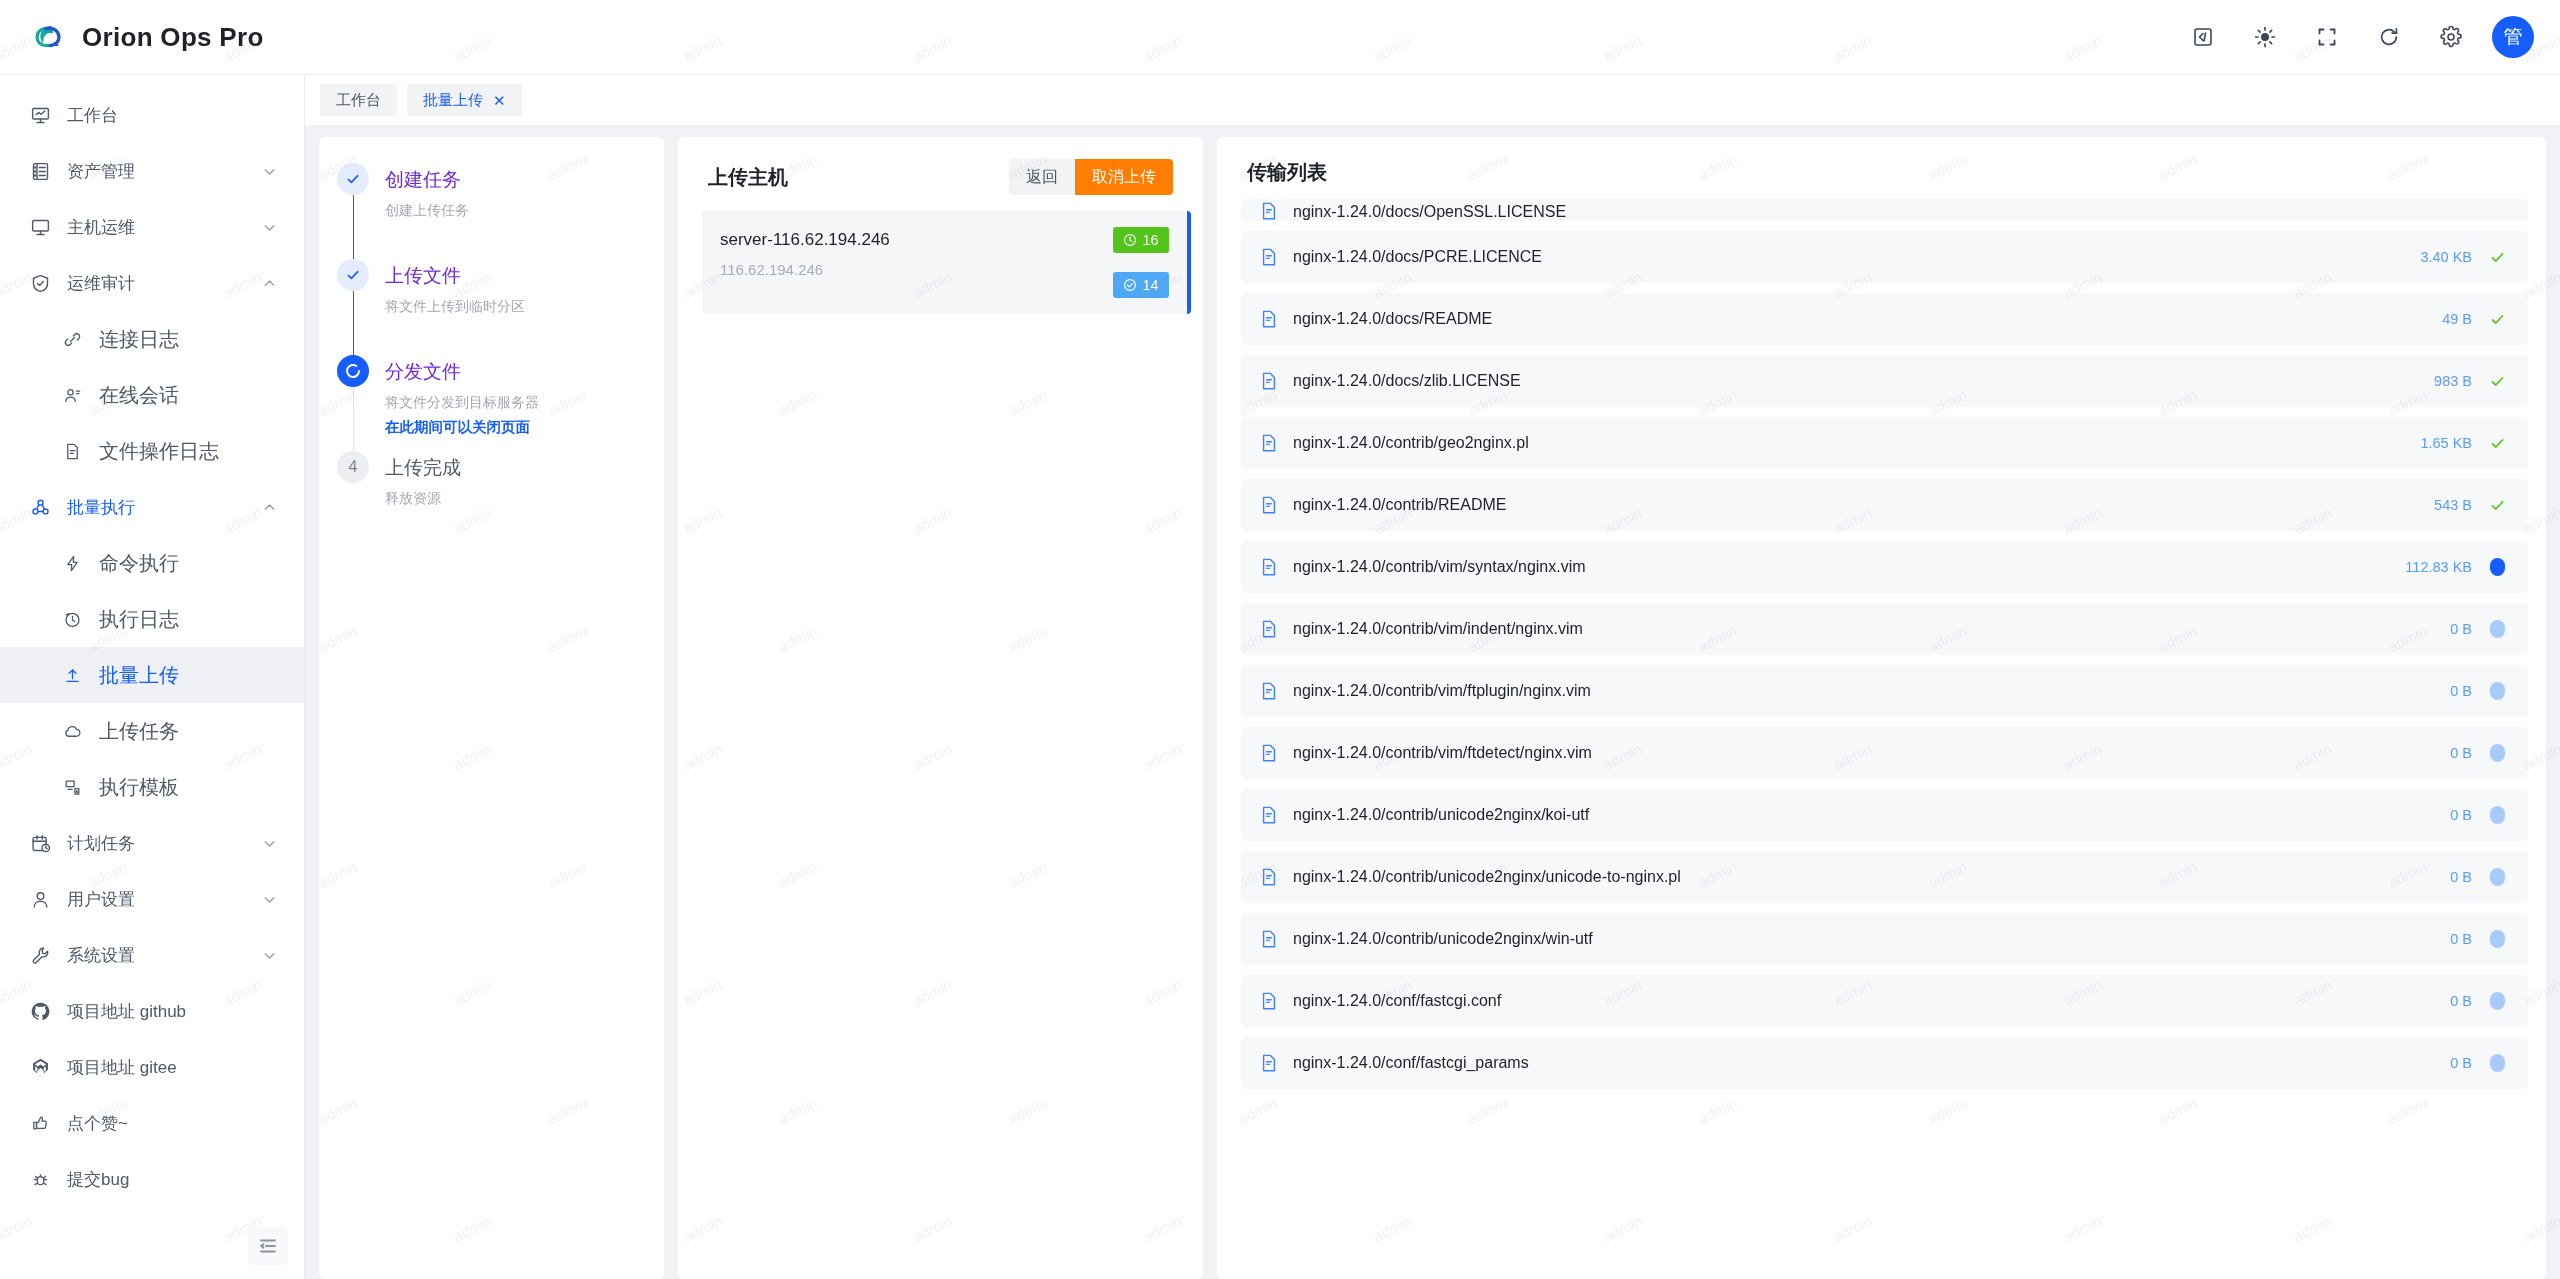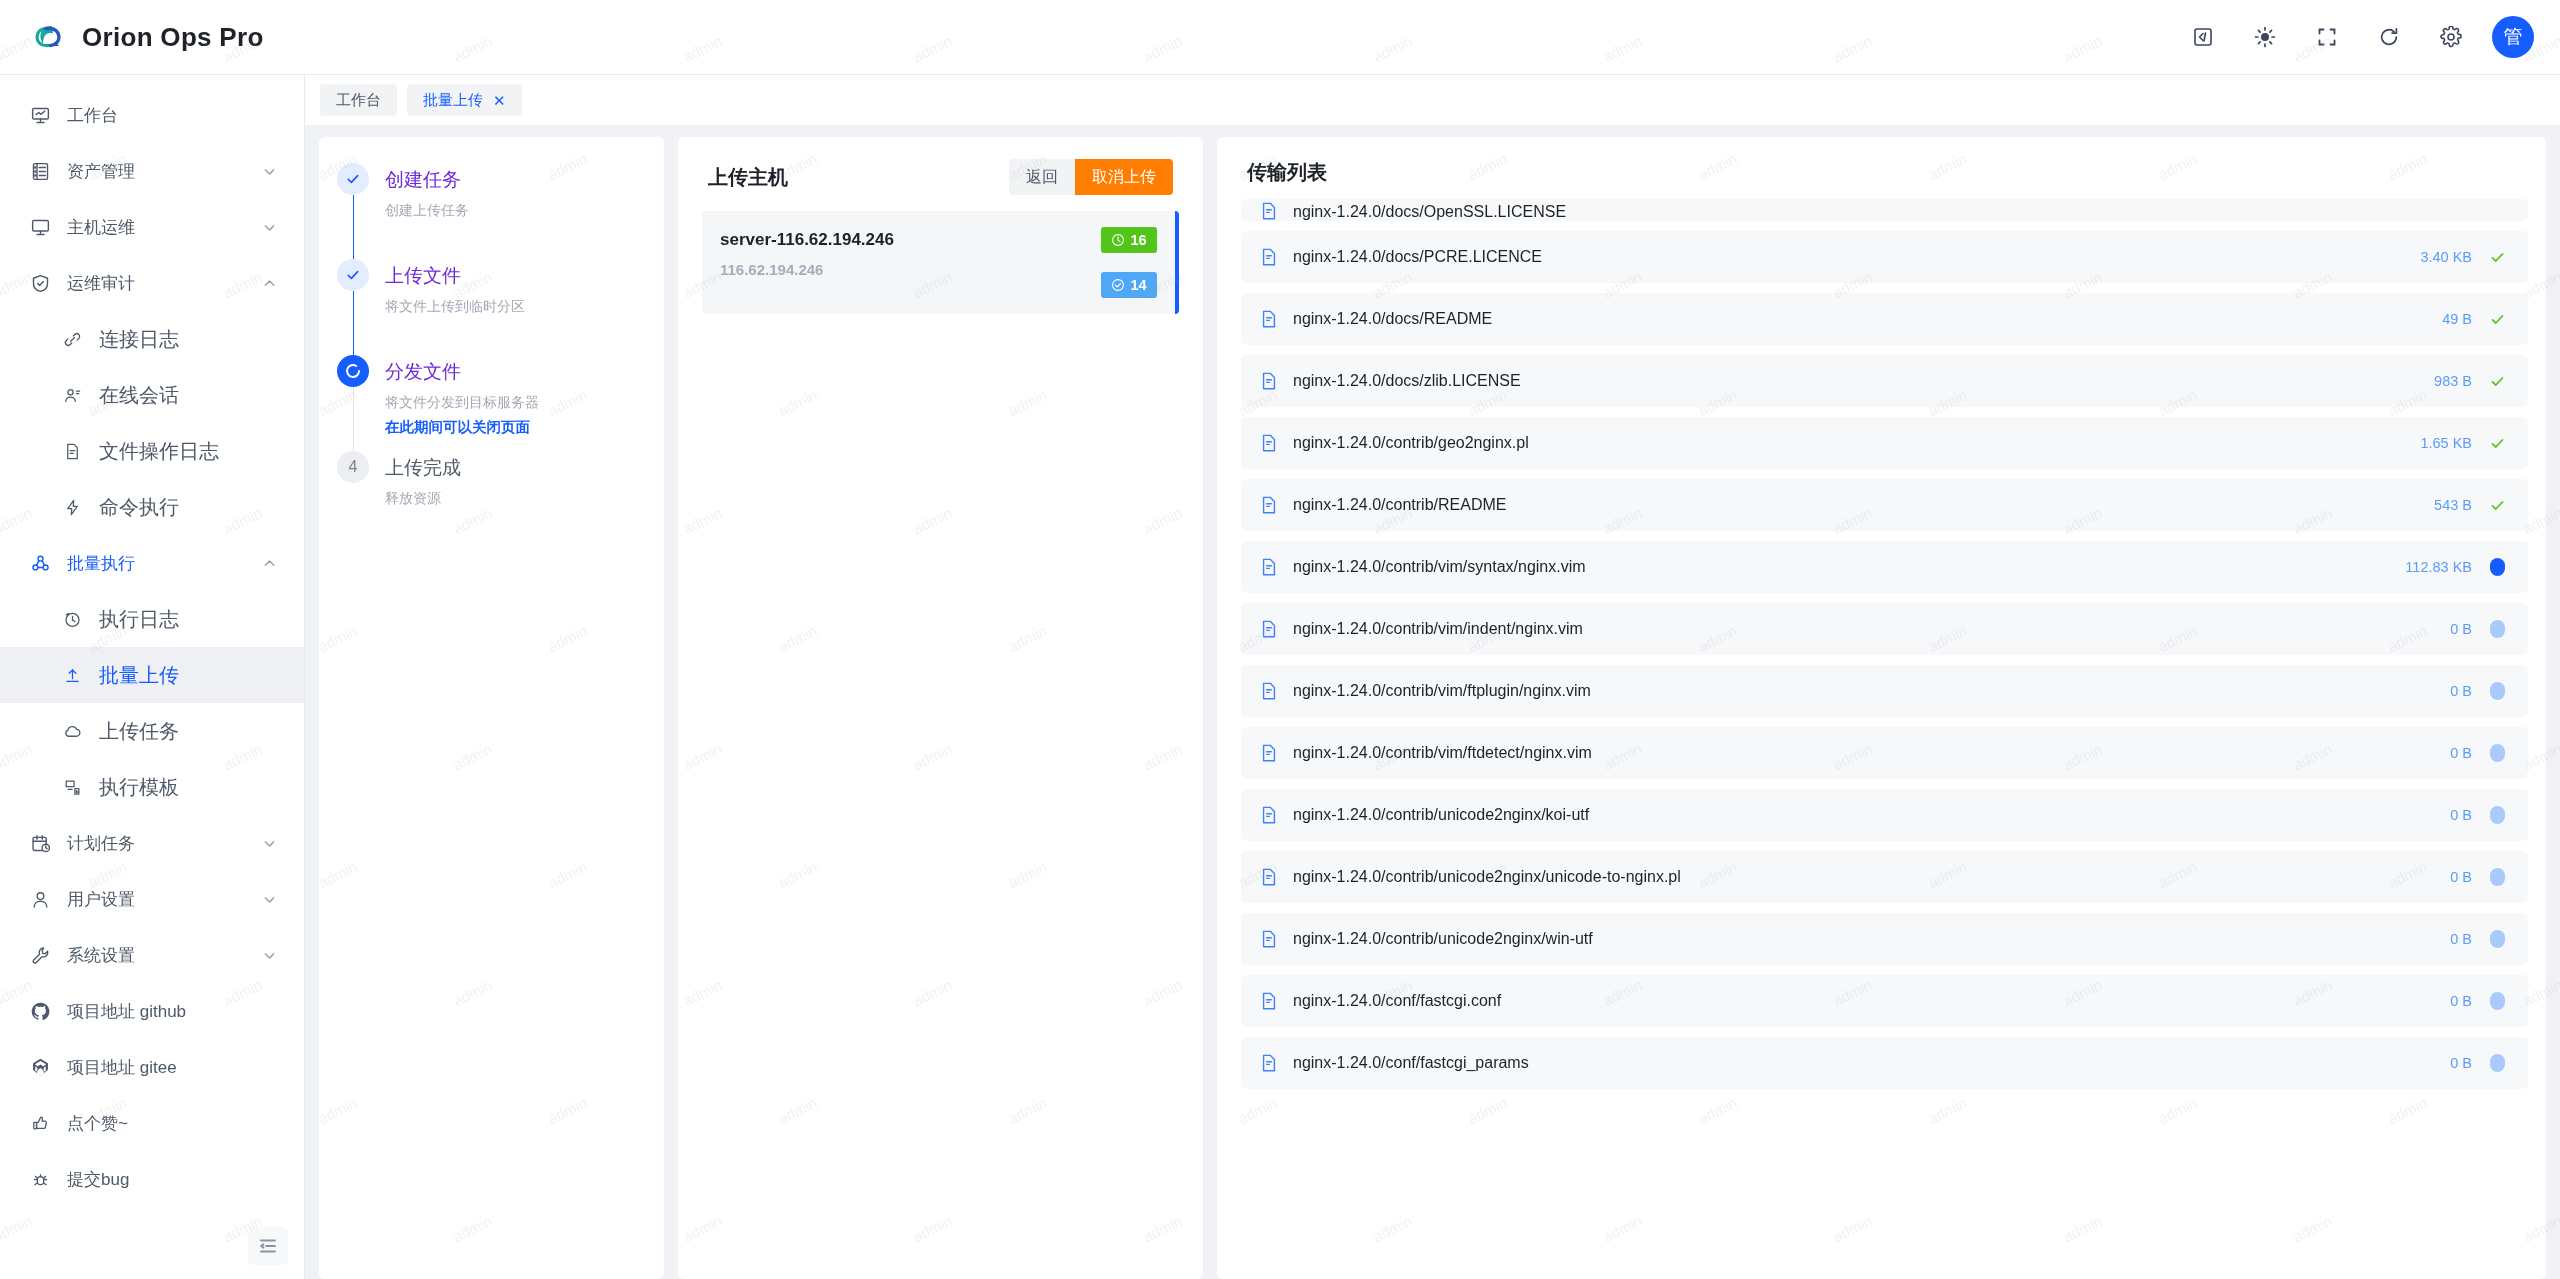--- a/index.html
+++ b/index.html
@@ -125,21 +125,21 @@
     background: #165dff; z-index: 1;
   }
   .step-line.pending { background: #dfe2e8; }
   .step-body { padding-top: 2px; }
   .step-title { font-size: 19px; color: #6d28d9; line-height: 30px; }
   .step-title.wait { color: #4e5969; }
   .step-desc { font-size: 14px; color: #a2a8b3; line-height: 26px; margin-top: 2px; }
   .step-note { font-size: 14.5px; color: #165dff; font-weight: bold; line-height: 24px; }
 
   
-  .host-list { padding: 16px 24px 0 24px; font-weight: bold; }
+  .host-list { padding: 16px 12px 0 24px; }
   .host-card {
     background: #f5f6f8; border-radius: 4px; border-right: 4px solid #165dff;
     padding: 16px 18px; display: flex; align-items: flex-start; position: relative;
   }
   .host-info { flex: 1 1 auto; }
   .host-name { font-size: 17px; color: #1d2129; line-height: 26px; }
   .host-addr { font-size: 15px; color: #a6acb8; line-height: 26px; margin-top: 4px; }
   .host-badges { display: flex; flex-direction: column; gap: 7px; align-items: flex-end; }
   .badge {
     min-width: 56px; height: 26px; border-radius: 3px; color: #fff;
@@ -316,43 +316,43 @@
       </div>
       <div class="nav-item sub">
         <span class="nav-ico">
           <svg width="19" height="19" viewBox="0 0 24 24" fill="none" stroke="currentColor" stroke-width="1.6" stroke-linecap="round" stroke-linejoin="round">
             <path d="M6 3h8l4 4v14H6z"></path>
             <path d="M9 11h6M9 14.5h4"></path>
           </svg>
         </span>
         <span class="nav-label">文件操作日志</span>
       </div>
-      <div class="nav-item sub">
-        <span class="nav-ico">
-          <svg width="19" height="19" viewBox="0 0 24 24" fill="none" stroke="currentColor" stroke-width="1.6" stroke-linecap="round" stroke-linejoin="round">
-            <path d="M13.5 3L6 13.5h5L10.5 21 18 10.5h-5z"></path>
-          </svg>
-        </span>
-        <span class="nav-label">命令执行</span>
-      </div>
       <div class="nav-item active-parent">
         <span class="nav-ico">
           <svg width="21" height="21" viewBox="0 0 24 24" fill="none" stroke="currentColor" stroke-width="1.6" stroke-linecap="round" stroke-linejoin="round">
             <circle cx="12" cy="6.5" r="2.8"></circle>
             <circle cx="6.2" cy="16.5" r="2.8"></circle>
             <circle cx="17.8" cy="16.5" r="2.8"></circle>
             <path d="M10 9l-2.3 4.5M14 9l2.3 4.5M9 16.5h6"></path>
           </svg>
         </span>
         <span class="nav-label">批量执行</span>
         <span class="nav-arrow">
           <svg width="17" height="17" viewBox="0 0 24 24" fill="none" stroke="currentColor" stroke-width="2" stroke-linecap="round" stroke-linejoin="round">
             <path d="M6 14.5l6-6 6 6"></path>
           </svg>
         </span>
+      </div>
+      <div class="nav-item sub">
+        <span class="nav-ico">
+          <svg width="19" height="19" viewBox="0 0 24 24" fill="none" stroke="currentColor" stroke-width="1.6" stroke-linecap="round" stroke-linejoin="round">
+            <path d="M13.5 3L6 13.5h5L10.5 21 18 10.5h-5z"></path>
+          </svg>
+        </span>
+        <span class="nav-label">命令执行</span>
       </div>
       <div class="nav-item sub">
         <span class="nav-ico">
           <svg width="19" height="19" viewBox="0 0 24 24" fill="none" stroke="currentColor" stroke-width="1.6" stroke-linecap="round" stroke-linejoin="round">
             <circle cx="12" cy="12.5" r="8.2"></circle>
             <path d="M12 8v4.8l3 1.8"></path>
             <path d="M4.3 6.2l2.5-1.6"></path>
           </svg>
         </span>
         <span class="nav-label">执行日志</span>

